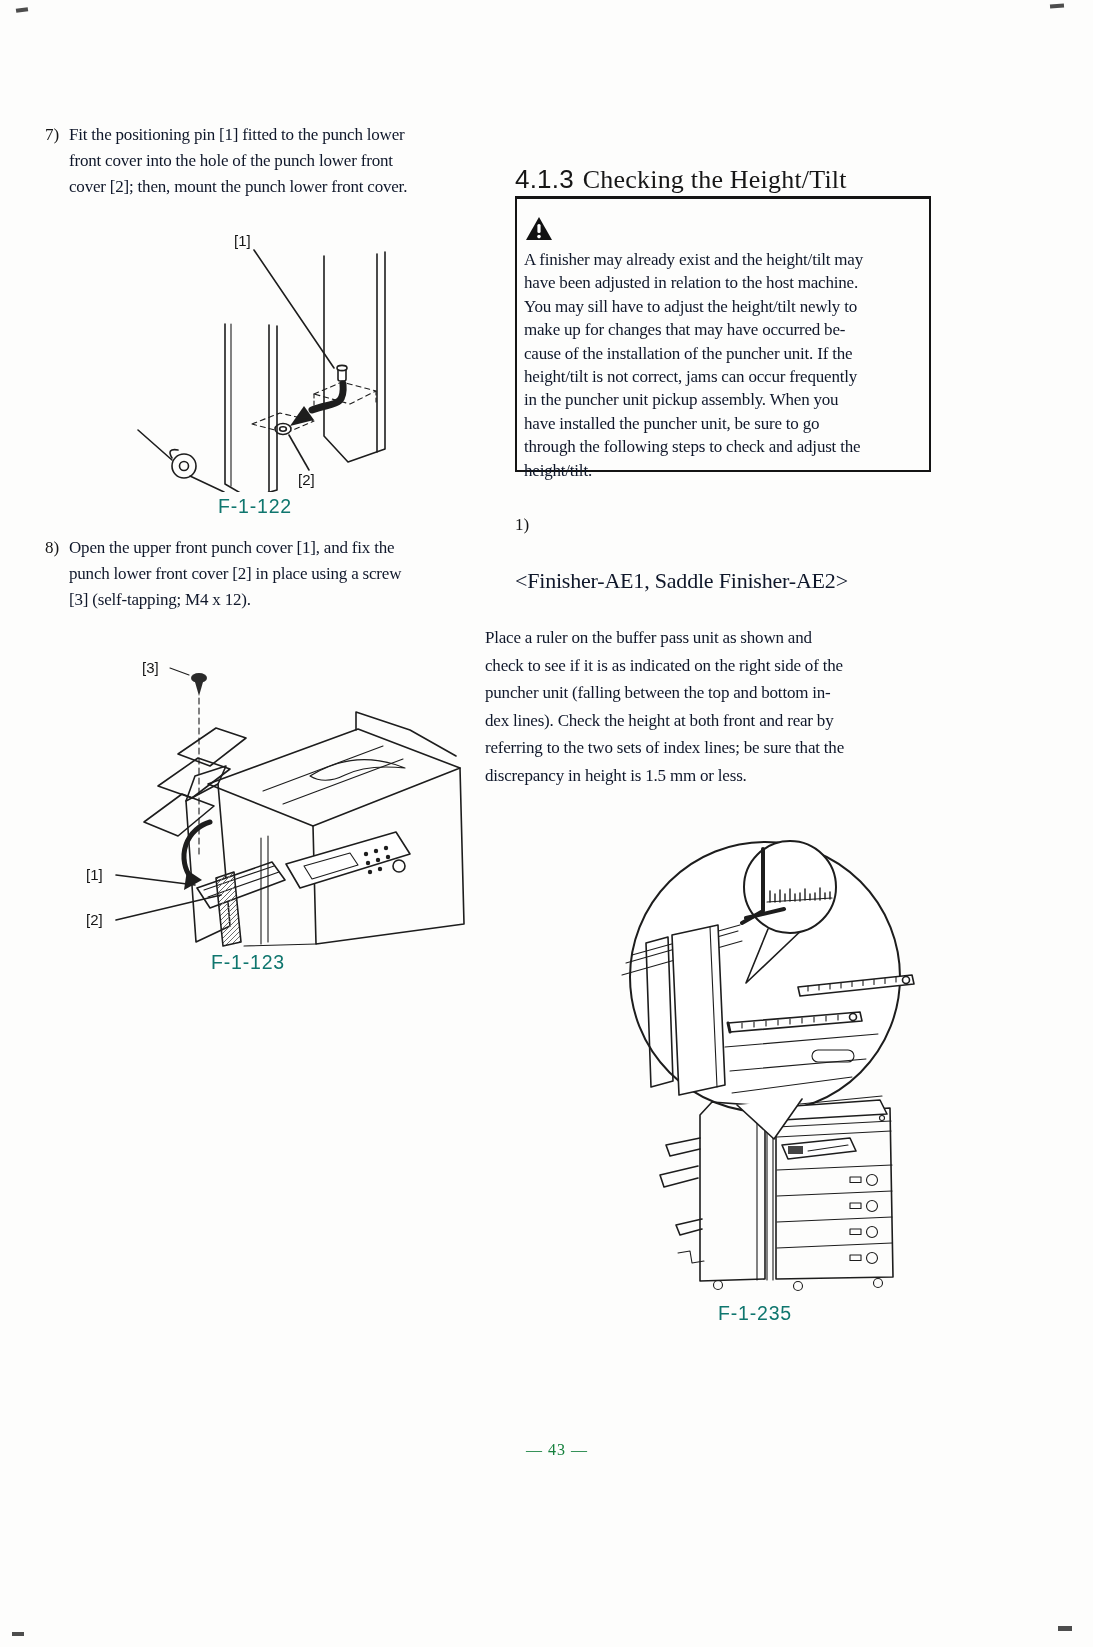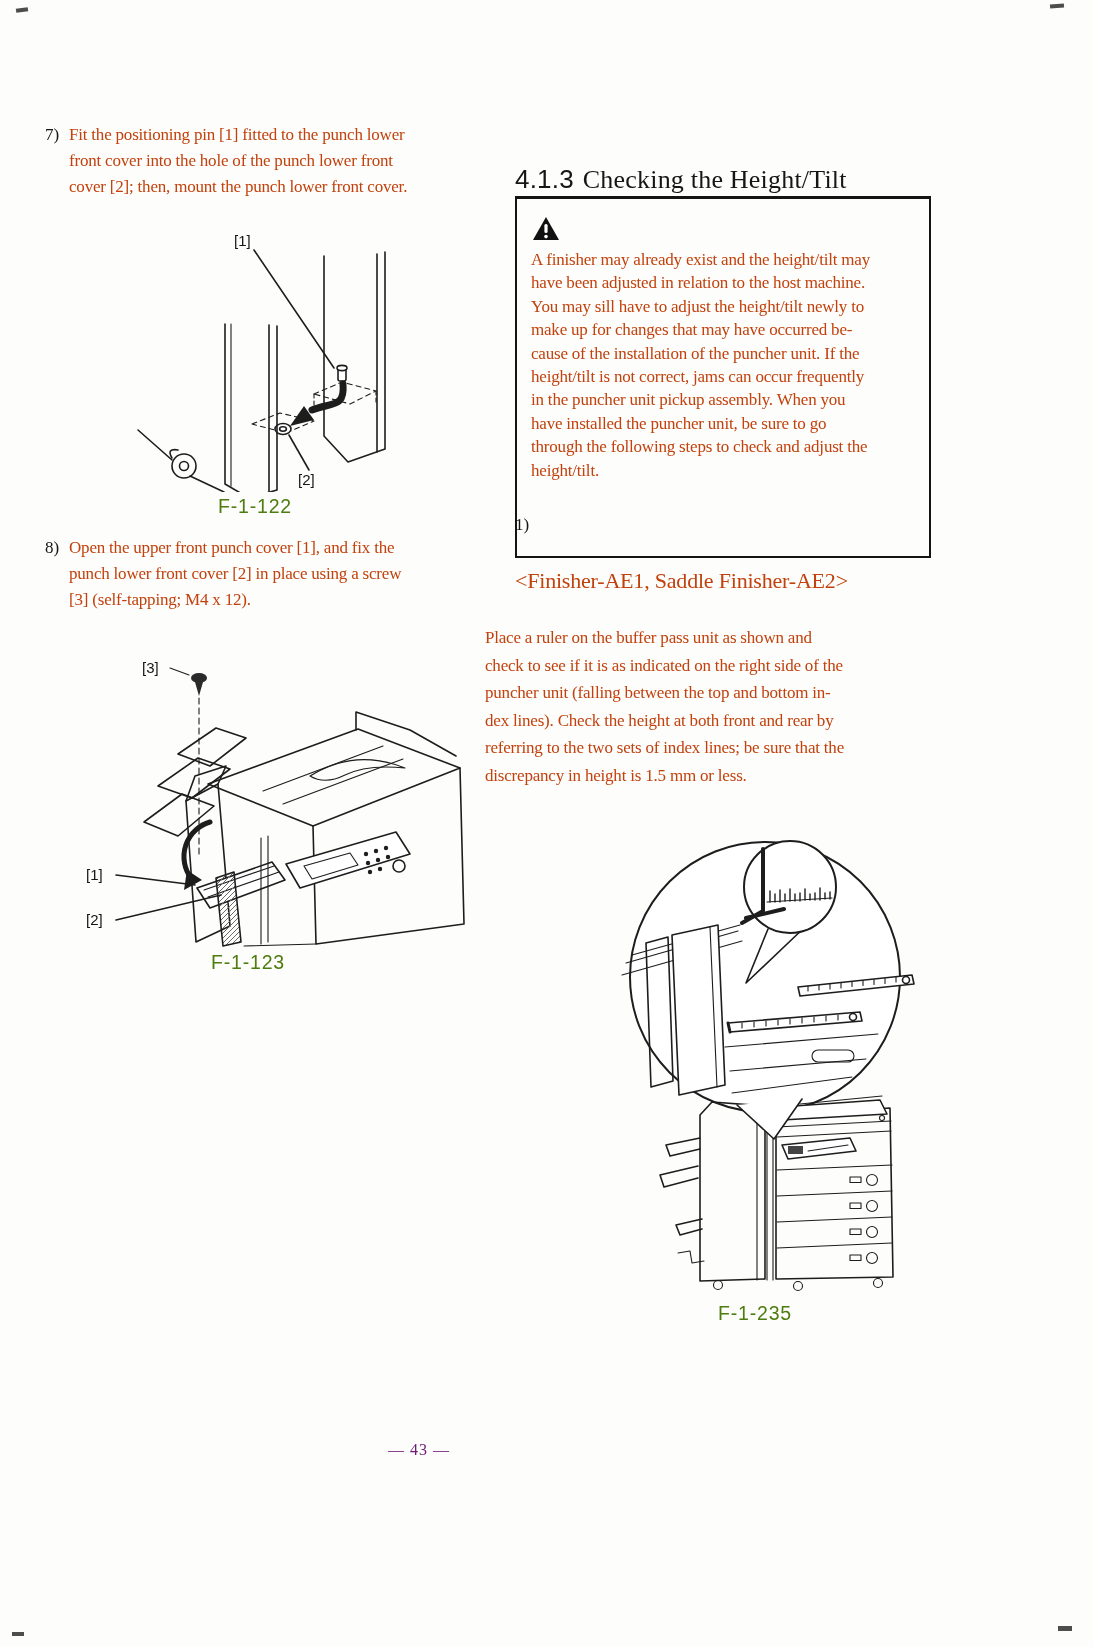--- a/index.html
+++ b/index.html
@@ -2,41 +2,41 @@
 <html><head>
 <meta charset="utf-8">
 <style>
   html,body { margin:0; padding:0; background:#e8e8e6; }
   .page {
     position:relative; width:1093px; height:1647px;
     background:#fdfdfc; margin:0 auto; overflow:hidden;
     font-family:"Liberation Serif", serif; color:#161616;
   }
   .abs { position:absolute; }
-  .body-text { font-family:"Liberation Serif", serif; font-size:17px; color:#c2410c;
+  .body-text { font-family:"Liberation Serif", serif; font-size:17px; color:#0f172a;
                white-space:pre-line; letter-spacing:-0.2px; }
   .step { display:flex; align-items:flex-start; }
   .step-num { flex:none; width:24px; font-size:17px; line-height:26px; }
   .lh26 { line-height:26px; }
   .lh23 { line-height:23.4px; }
   .lh34 { line-height:34px; }
   .lh27 { line-height:27.6px; }
   .section-heading { font-size:26px; letter-spacing:0.2px; white-space:nowrap; }
   .section-num { font-family:"Liberation Sans", sans-serif; font-weight:400; }
   .section-title { font-family:"Liberation Serif", serif; margin-left:9px; }
   .warning-box {
-    box-sizing:border-box; width:416px; height:362px;
+    box-sizing:border-box; width:416px; height:276px;
     border:2px solid #141414; border-top-width:3px;
-    padding:13px 14px 0 14px; background:#fdfdfc;
+    padding:13px 14px 0 7px; background:#fdfdfc;
   }
   .warn-icon { display:block; margin:4px 0 7px 1px; }
   .fig-caption { font-family:"Liberation Sans", sans-serif; font-size:19.5px;
-                 letter-spacing:0.8px; color:#4d7c0f; text-align:center; }
+                 letter-spacing:0.8px; color:#0f766e; text-align:center; }
   .figlabel { font-family:"Liberation Sans", sans-serif; font-size:15px; fill:#161616; }
-  .footer-num { font-size:16px; letter-spacing:1px; text-align:left; color:#701a75; }
+  .footer-num { font-size:16px; letter-spacing:1px; text-align:right; color:#15803d; }
   .regmark { background:#2e2e2e; opacity:.85; }
   svg .ln { stroke:#1d1d1d; stroke-width:1.6; fill:none; stroke-linecap:round; stroke-linejoin:round; }
   svg .thin { stroke-width:1.1; }
 </style>
 </head>
 <body>
 
 <div class="page">
 
   <div class="abs regmark" style="left:16px;top:8px;width:12px;height:4px;transform:rotate(-8deg);"></div>

